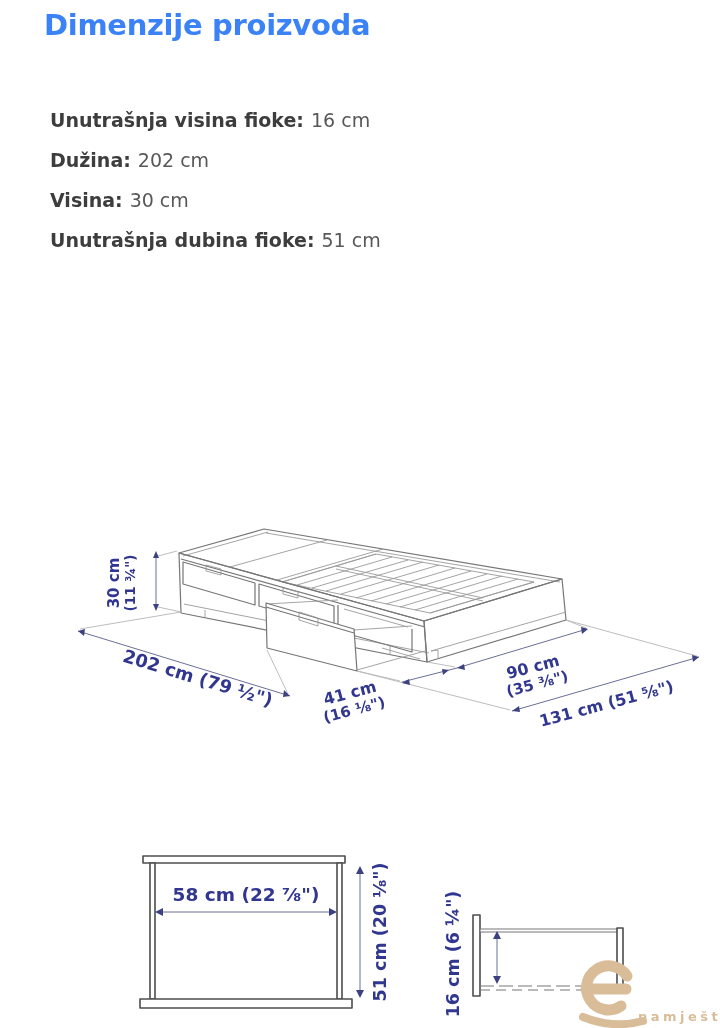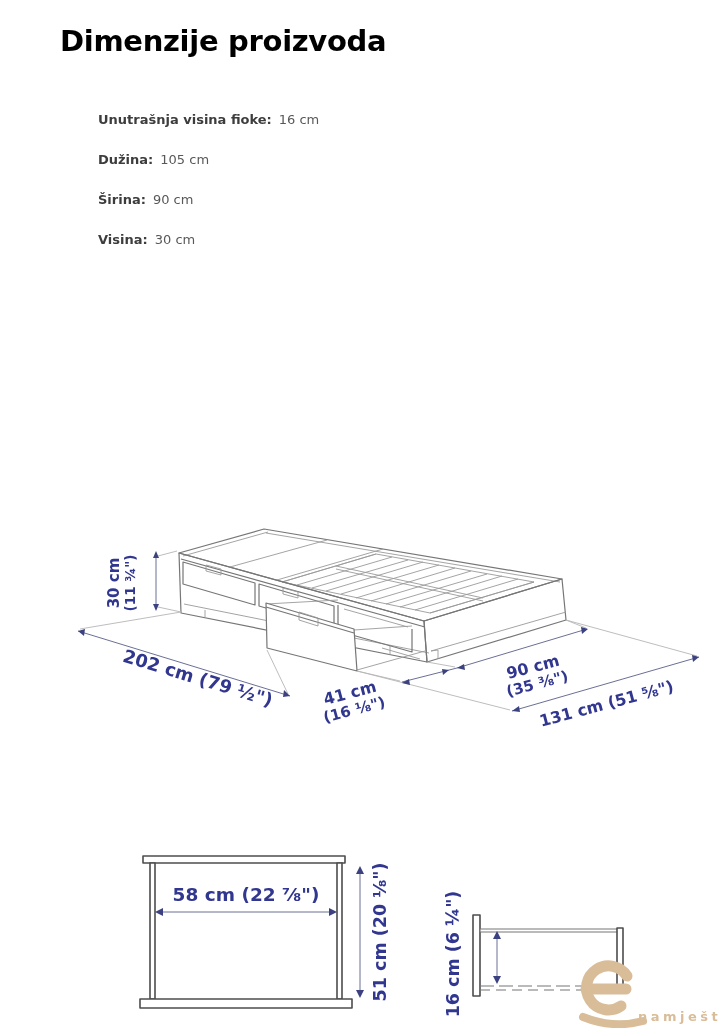--- a/index.html
+++ b/index.html
@@ -1,25 +1,25 @@
 <!DOCTYPE html>
 <html><head>
 <meta charset="utf-8">
 <style>
   html,body{margin:0;padding:0;}
   body{
     width:720px;height:1028px;position:relative;overflow:hidden;
     background:#ffffff;font-family:"DejaVu Sans","Liberation Sans",sans-serif;
   }
   .page-title{
-    position:absolute;left:44px;top:8px;margin:16px;
-    font-size:29px;font-weight:700;color:#000000;letter-spacing:-0.3px;
+    position:absolute;left:44px;top:8px;margin:0;
+    font-size:29px;font-weight:700;color:#3b82f6;letter-spacing:-0.3px;
   }
   .specs{position:absolute;left:50px;top:100px;}
-  .spec-row{height:40px;line-height:40px;font-size:13px;white-space:nowrap;margin-left:48px;}
+  .spec-row{height:40px;line-height:40px;font-size:19px;white-space:nowrap;}
   .spec-label{font-weight:700;color:#3d3d3d;}
   .spec-value{color:#585858;margin-left:7px;font-weight:400;}
   svg{position:absolute;left:0;}
   svg text{font-family:"DejaVu Sans","Liberation Sans",sans-serif;font-weight:700;fill:#31368f;}
   .art{stroke:#767676;stroke-width:1.2;fill:none;stroke-linejoin:round;}
   .artw{stroke:#767676;stroke-width:1.2;fill:#ffffff;stroke-linejoin:round;}
   .thin{stroke:#9a9a9a;stroke-width:0.9;fill:none;}
   .ext{stroke:#b5b5b5;stroke-width:0.9;fill:none;}
   .dim{stroke:#6a6f96;stroke-width:1;fill:none;}
   .arr{fill:#3c4180;stroke:none;}
@@ -27,23 +27,23 @@
   .wm{stroke:#d9bd99;fill:none;stroke-linecap:round;}
   .wmtext{fill:#d9bd99;font-weight:600;letter-spacing:3.5px;font-size:13px;}
 </style>
 </head>
 <body>
 
 <h1 class="page-title">Dimenzije proizvoda</h1>
 
 <div class="specs">
   <div class="spec-row"><span class="spec-label">Unutrašnja visina fioke:</span><span class="spec-value">16 cm</span></div>
-  <div class="spec-row"><span class="spec-label">Dužina:</span><span class="spec-value">105 cm</span></div>
-  <div class="spec-row"><span class="spec-label">Širina:</span><span class="spec-value">90 cm</span></div>
+  <div class="spec-row"><span class="spec-label">Dužina:</span><span class="spec-value">202 cm</span></div>
   <div class="spec-row"><span class="spec-label">Visina:</span><span class="spec-value">30 cm</span></div>
+  <div class="spec-row"><span class="spec-label">Unutrašnja dubina fioke:</span><span class="spec-value">51 cm</span></div>
 </div>
 
 <svg style="top:490px" width="720" height="260" viewBox="0 490 720 260">
   <g>
 
     <polygon class="art" points="179,553 424,621 562,579 264,529"></polygon>
     <path class="thin" d="M183,556 L268,532"></path>
     <path class="thin" d="M266,533 L560,582"></path>
     <path class="art" d="M181,559 L425,627"></path>
 

